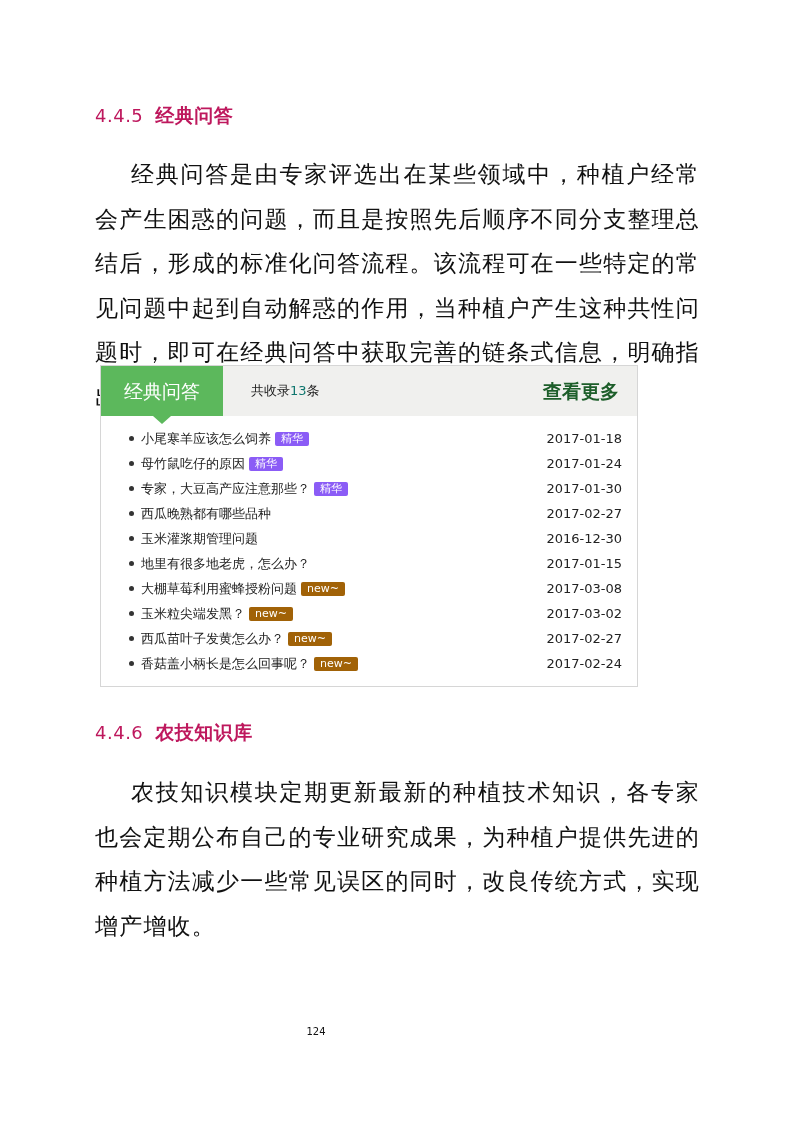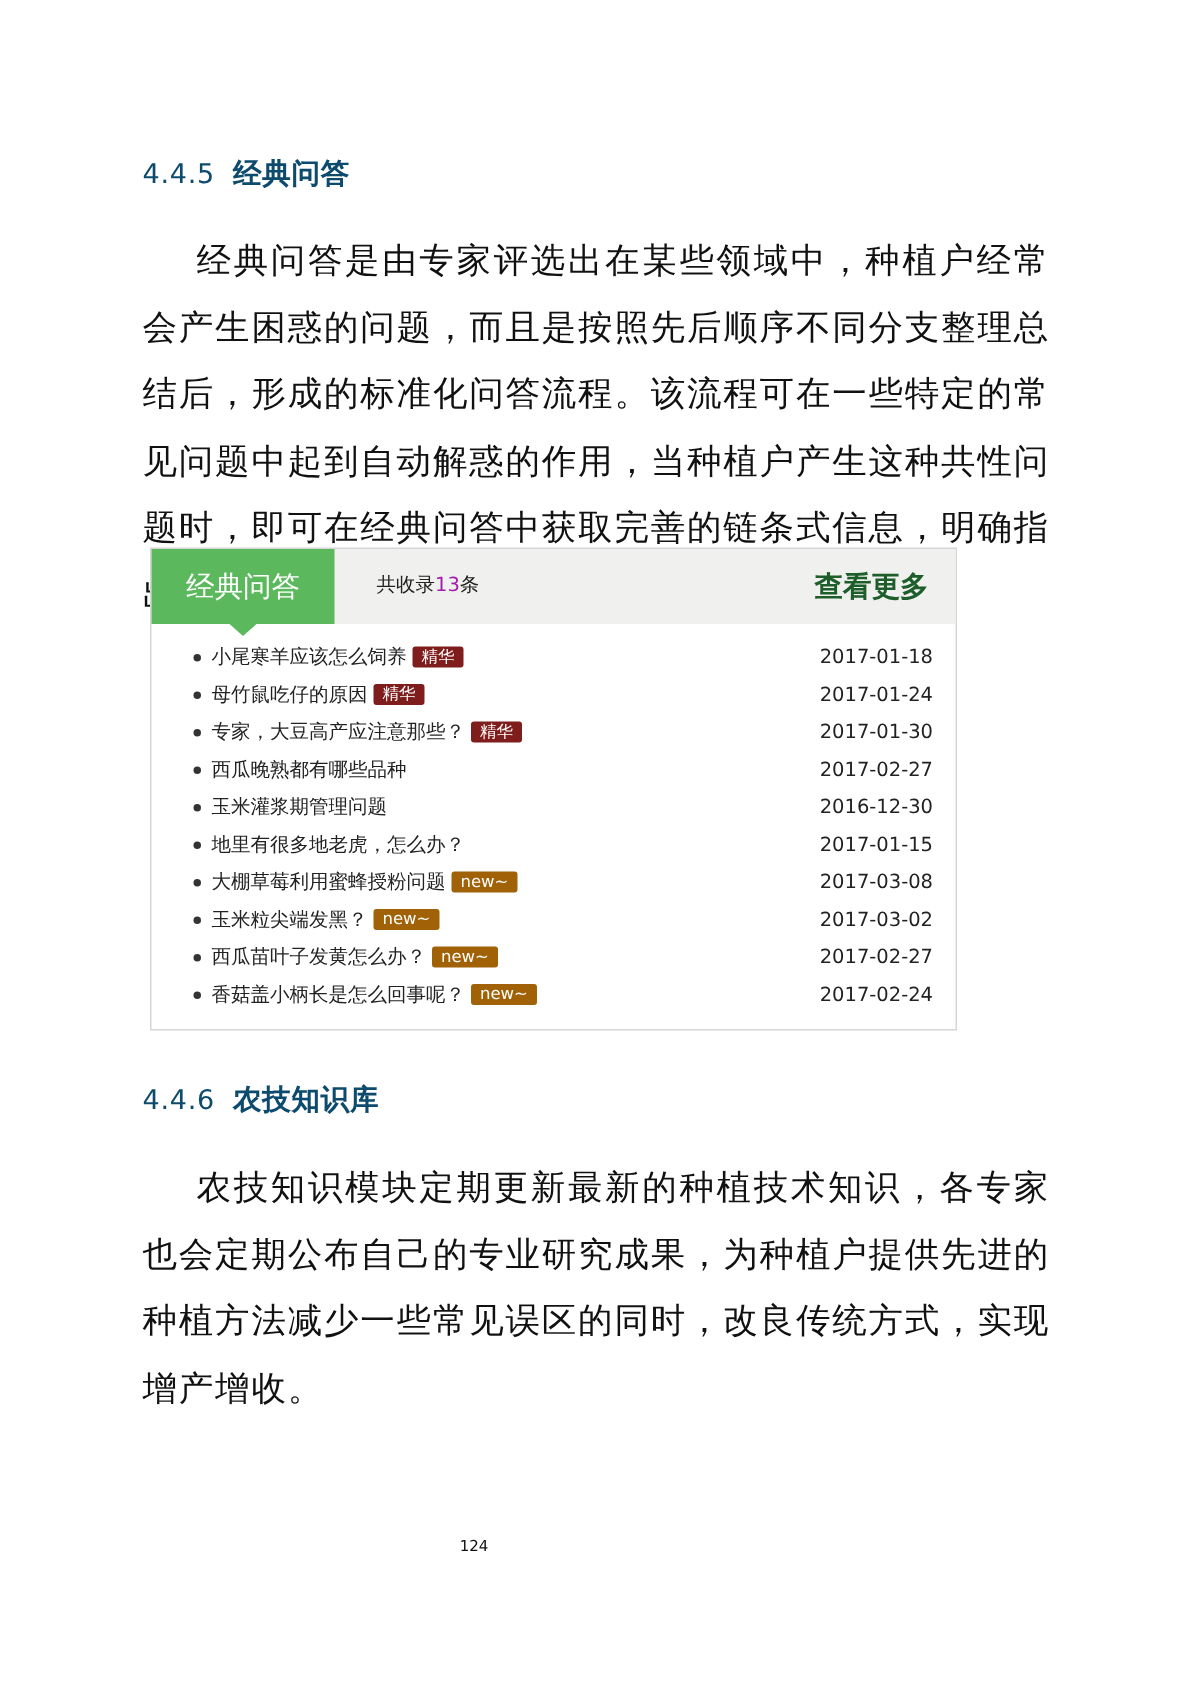--- a/index.html
+++ b/index.html
@@ -1,41 +1,41 @@
 <!DOCTYPE html>
 <html><head>
 <meta charset="utf-8">
 <style>
   html, body { margin:0; padding:0; background:#ffffff; }
   body { width:793px; height:1122px; position:relative; overflow:hidden;
          font-family:"DejaVu Serif", "Liberation Serif", serif; color:#111; }
   .h { position:absolute; left:95px; font-family:"DejaVu Sans","Liberation Sans",sans-serif;
-       font-weight:bold; font-size:19px; color:#0c4a6e; letter-spacing:0.5px; }
+       font-weight:bold; font-size:19px; color:#be185d; letter-spacing:0.5px; }
   .h .num { font-weight:normal; margin-right:12px; font-size:18px; }
   .para { position:absolute; left:95px; width:605px; font-size:23px; line-height:44.5px;
           text-align:justify; text-indent:36px; letter-spacing:1.2px; }
   .panel { position:absolute; left:100px; top:365px; width:538px; height:322px;
            border:1px solid #d6d6d6; box-sizing:border-box; background:#fff;
            font-family:"DejaVu Sans","Liberation Sans",sans-serif; }
   .panel-header { position:absolute; left:0; top:0; width:100%; height:50px; background:#f0f0ee; }
   .tab { position:absolute; left:0; top:0; width:122px; height:50px; background:#5cb85c;
          color:#fff; font-size:19px; line-height:50px; text-align:center; }
   .tab:after { content:""; position:absolute; left:52px; bottom:-8px; width:0; height:0;
                border-left:9px solid transparent; border-right:9px solid transparent;
                border-top:8px solid #5cb85c; }
   .count { position:absolute; left:150px; top:0; line-height:50px; font-size:13px; color:#222; }
-  .count .n { color:#a21caf; }
+  .count .n { color:#0f766e; }
   .more { position:absolute; right:18px; top:0; line-height:50px; font-size:19px; font-weight:bold; color:#1d5e2a; }
   .list { position:absolute; left:0; top:60px; width:100%; margin:0; padding:0; list-style:none; }
   .row { position:relative; height:25px; line-height:25px; font-size:13px; color:#222; }
   .row .bullet { position:absolute; left:28px; top:10px; width:5px; height:5px; border-radius:50%; background:#333; }
   .row .title { position:absolute; left:40px; }
   .badge { display:inline-block; font-size:11px; line-height:14px; padding:0 6px; margin-left:4px;
            border-radius:2px; color:#fff; vertical-align:1px; }
-  .badge.jh { background:#7f1d1d; }
+  .badge.jh { background:#8b5cf6; }
   .badge.new { background:#a16207; }
   .row .date { position:absolute; right:15px; color:#222; }
   .pagenum { position:absolute; left:0; width:632px; top:1026px; text-align:center;
              font-family:"DejaVu Sans","Liberation Sans",sans-serif; font-size:10px; color:#111; }
 </style>
 </head>
 <body>
 
 <div class="h" style="top:103px;">
   <span class="num">4.4.5</span><span>经典问答</span>

